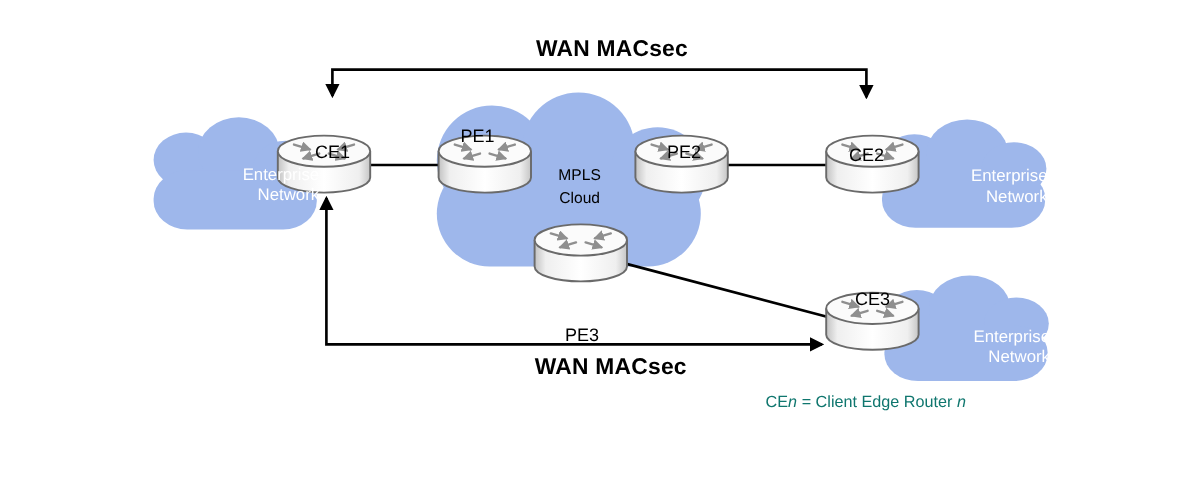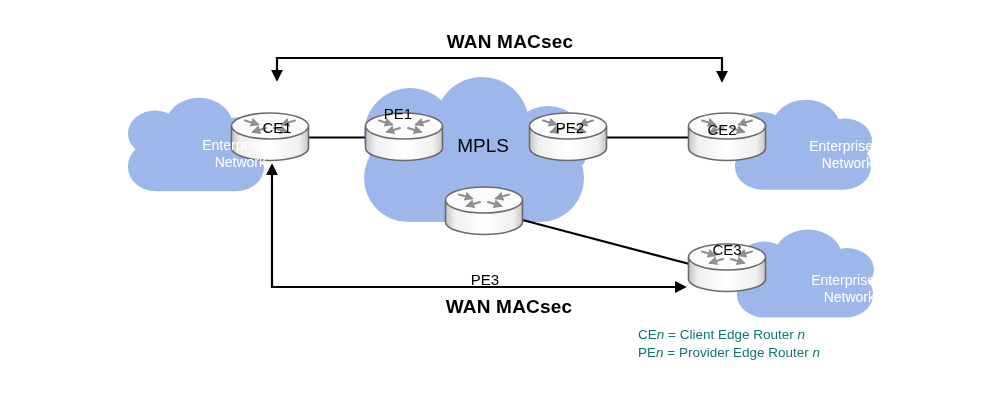--- a/index.html
+++ b/index.html
@@ -5,21 +5,21 @@
   html,body{margin:0;padding:0;background:#fff;}
   .canvas{
     position:relative;width:924px;height:400px;background:#ffffff;overflow:hidden;
     font-family:"Liberation Sans", sans-serif;color:#000;
   }
   .canvas svg{position:absolute;left:0;top:0;}
   .t{position:absolute;white-space:nowrap;}
   .title{transform:translateX(-50%);font-weight:bold;font-size:19px;letter-spacing:.2px;}
   .rlabel{transform:translateX(-50%);font-size:15px;margin-top:32px;}
   .cloudtxt{position:absolute;width:140px;text-align:right;color:#ffffff;font-size:14px;line-height:17px;}
-  .mplstxt{position:absolute;width:140px;text-align:center;color:#000000;font-size:19px;line-height:19px;}
+  .mplstxt{position:absolute;width:140px;text-align:center;color:#000000;font-size:13px;line-height:19px;}
   .legend{position:absolute;left:638px;top:326px;font-size:13.5px;line-height:17.5px;color:#0f766e;}
   .legend i{font-style:italic;}
 </style>
 </head>
 <body>
 
 <div class="canvas">
 
   <svg width="1000" height="400" viewBox="0 0 1000 400">
     <defs>
@@ -101,20 +101,20 @@
   <div class="cloudtxt" style="left:733px;top:138px">
     <div>Enterprise</div>
     <div>Network</div>
   </div>
   <div class="cloudtxt" style="left:735px;top:272px">
     <div>Enterprise</div>
     <div>Network</div>
   </div>
   <div class="mplstxt" style="left:413px;top:136px">
     <div>MPLS</div>
+    <div>Cloud</div>
   </div>
 
   <div class="legend">
     <div><span>CE</span><i>n</i><span> = Client Edge Router </span><i>n</i></div>
-    <div><span>PE</span><i>n</i><span> = Provider Edge Router </span><i>n</i></div>
   </div>
 
 </div>
 
 </body></html>

